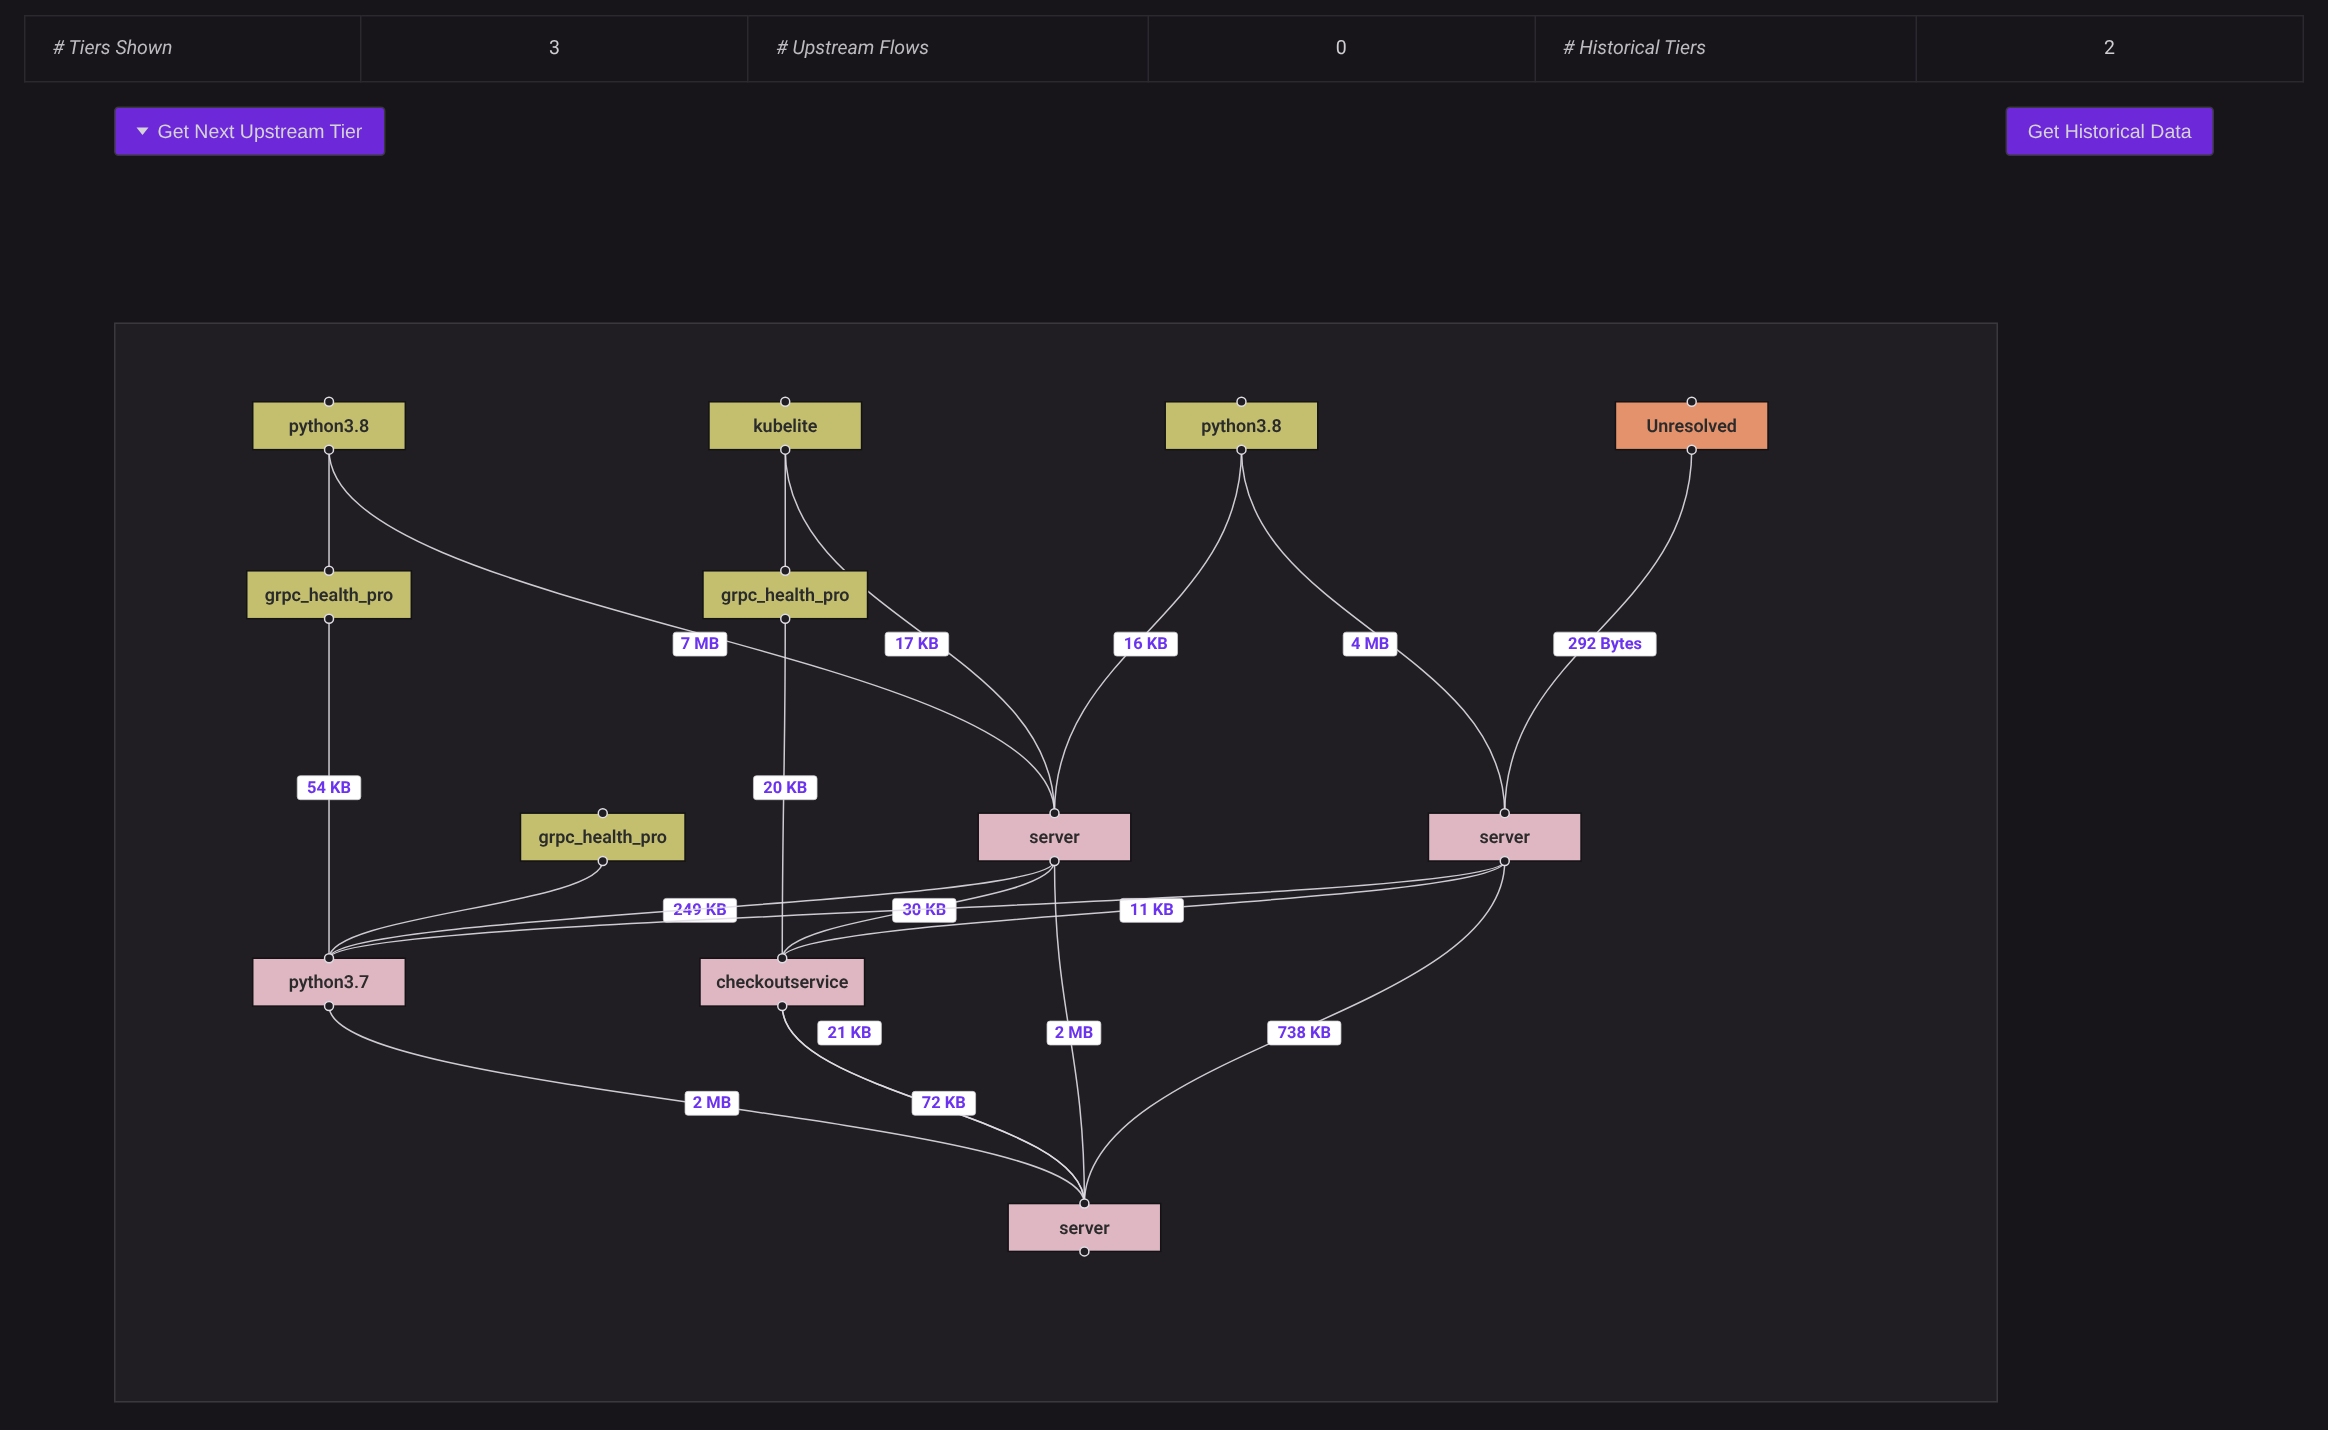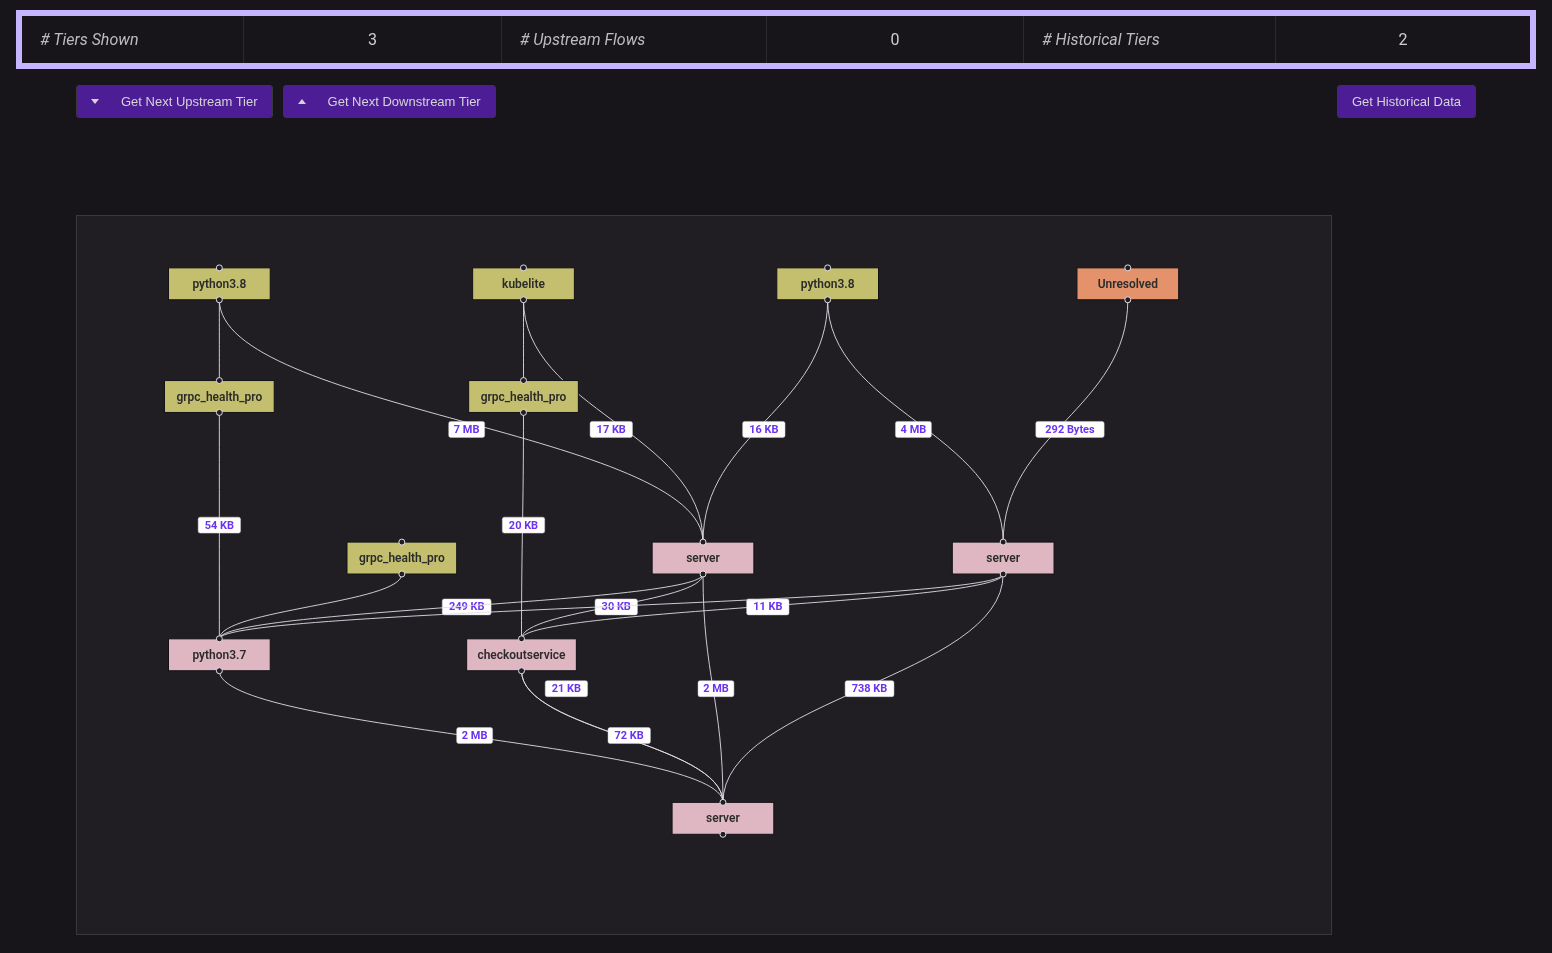--- a/index.html
+++ b/index.html
@@ -6,44 +6,44 @@
   html, body {
     width: 1552px;
     height: 953px;
     background: #17151a;
     font-family: -apple-system, BlinkMacSystemFont, "Segoe UI", Roboto, Arial, sans-serif;
     color: #c9c7cc;
     overflow: hidden;
   }
   .stats-table {
     margin: 10px 16px 0 16px;
-    border: 6px solid #c4b5fd;
+    border: 1px solid #c4b5fd;
     border-collapse: collapse;
     width: calc(100% - 32px);
-    font-size: 16px;
+    font-size: 13px;
   }
   .stats-table td {
     border: 1px solid #2b292e;
     padding: 14px 18px;
     color: #bdbbc0;
   }
   .stats-table td.label { font-style: italic; color: #bdbbc0; }
   .stats-table td.value { text-align: center; color: #cfcdd2; }
   .toolbar {
     display: flex;
     align-items: center;
     padding: 16px 76px 10px 76px;
     gap: 10px;
   }
   .btn {
     display: inline-flex;
     align-items: center;
-    gap: 22px;
+    gap: 6px;
     border: 1px solid #3a383d;
-    background: #4c1d95;
+    background: #6d28d9;
     color: #d5d3d8;
     font-size: 13px;
     padding: 8px 14px;
     border-radius: 3px;
     cursor: pointer;
   }
   .spacer { flex: 1; }
   .arrow-down, .arrow-up {
     width: 0; height: 0;
     border-left: 4px solid transparent;
@@ -98,24 +98,20 @@
     <td class="label"># Historical Tiers</td>
     <td class="value" style="width:17%">2</td>
   </tr>
 </tbody>
   </table>
 
 <div class="toolbar">
   <button class="btn">
     <span class="arrow-down"></span>
     <span>Get Next Upstream Tier</span>
-  </button>
-  <button class="btn">
-    <span class="arrow-up"></span>
-    <span>Get Next Downstream Tier</span>
   </button>
   <div class="spacer"></div>
   <button class="btn">
     <span>Get Historical Data</span>
   </button>
 </div>
 
 <div class="graph-frame">
   <svg class="graph" viewBox="0 0 1256 720" id="graph-svg">
       <g>

